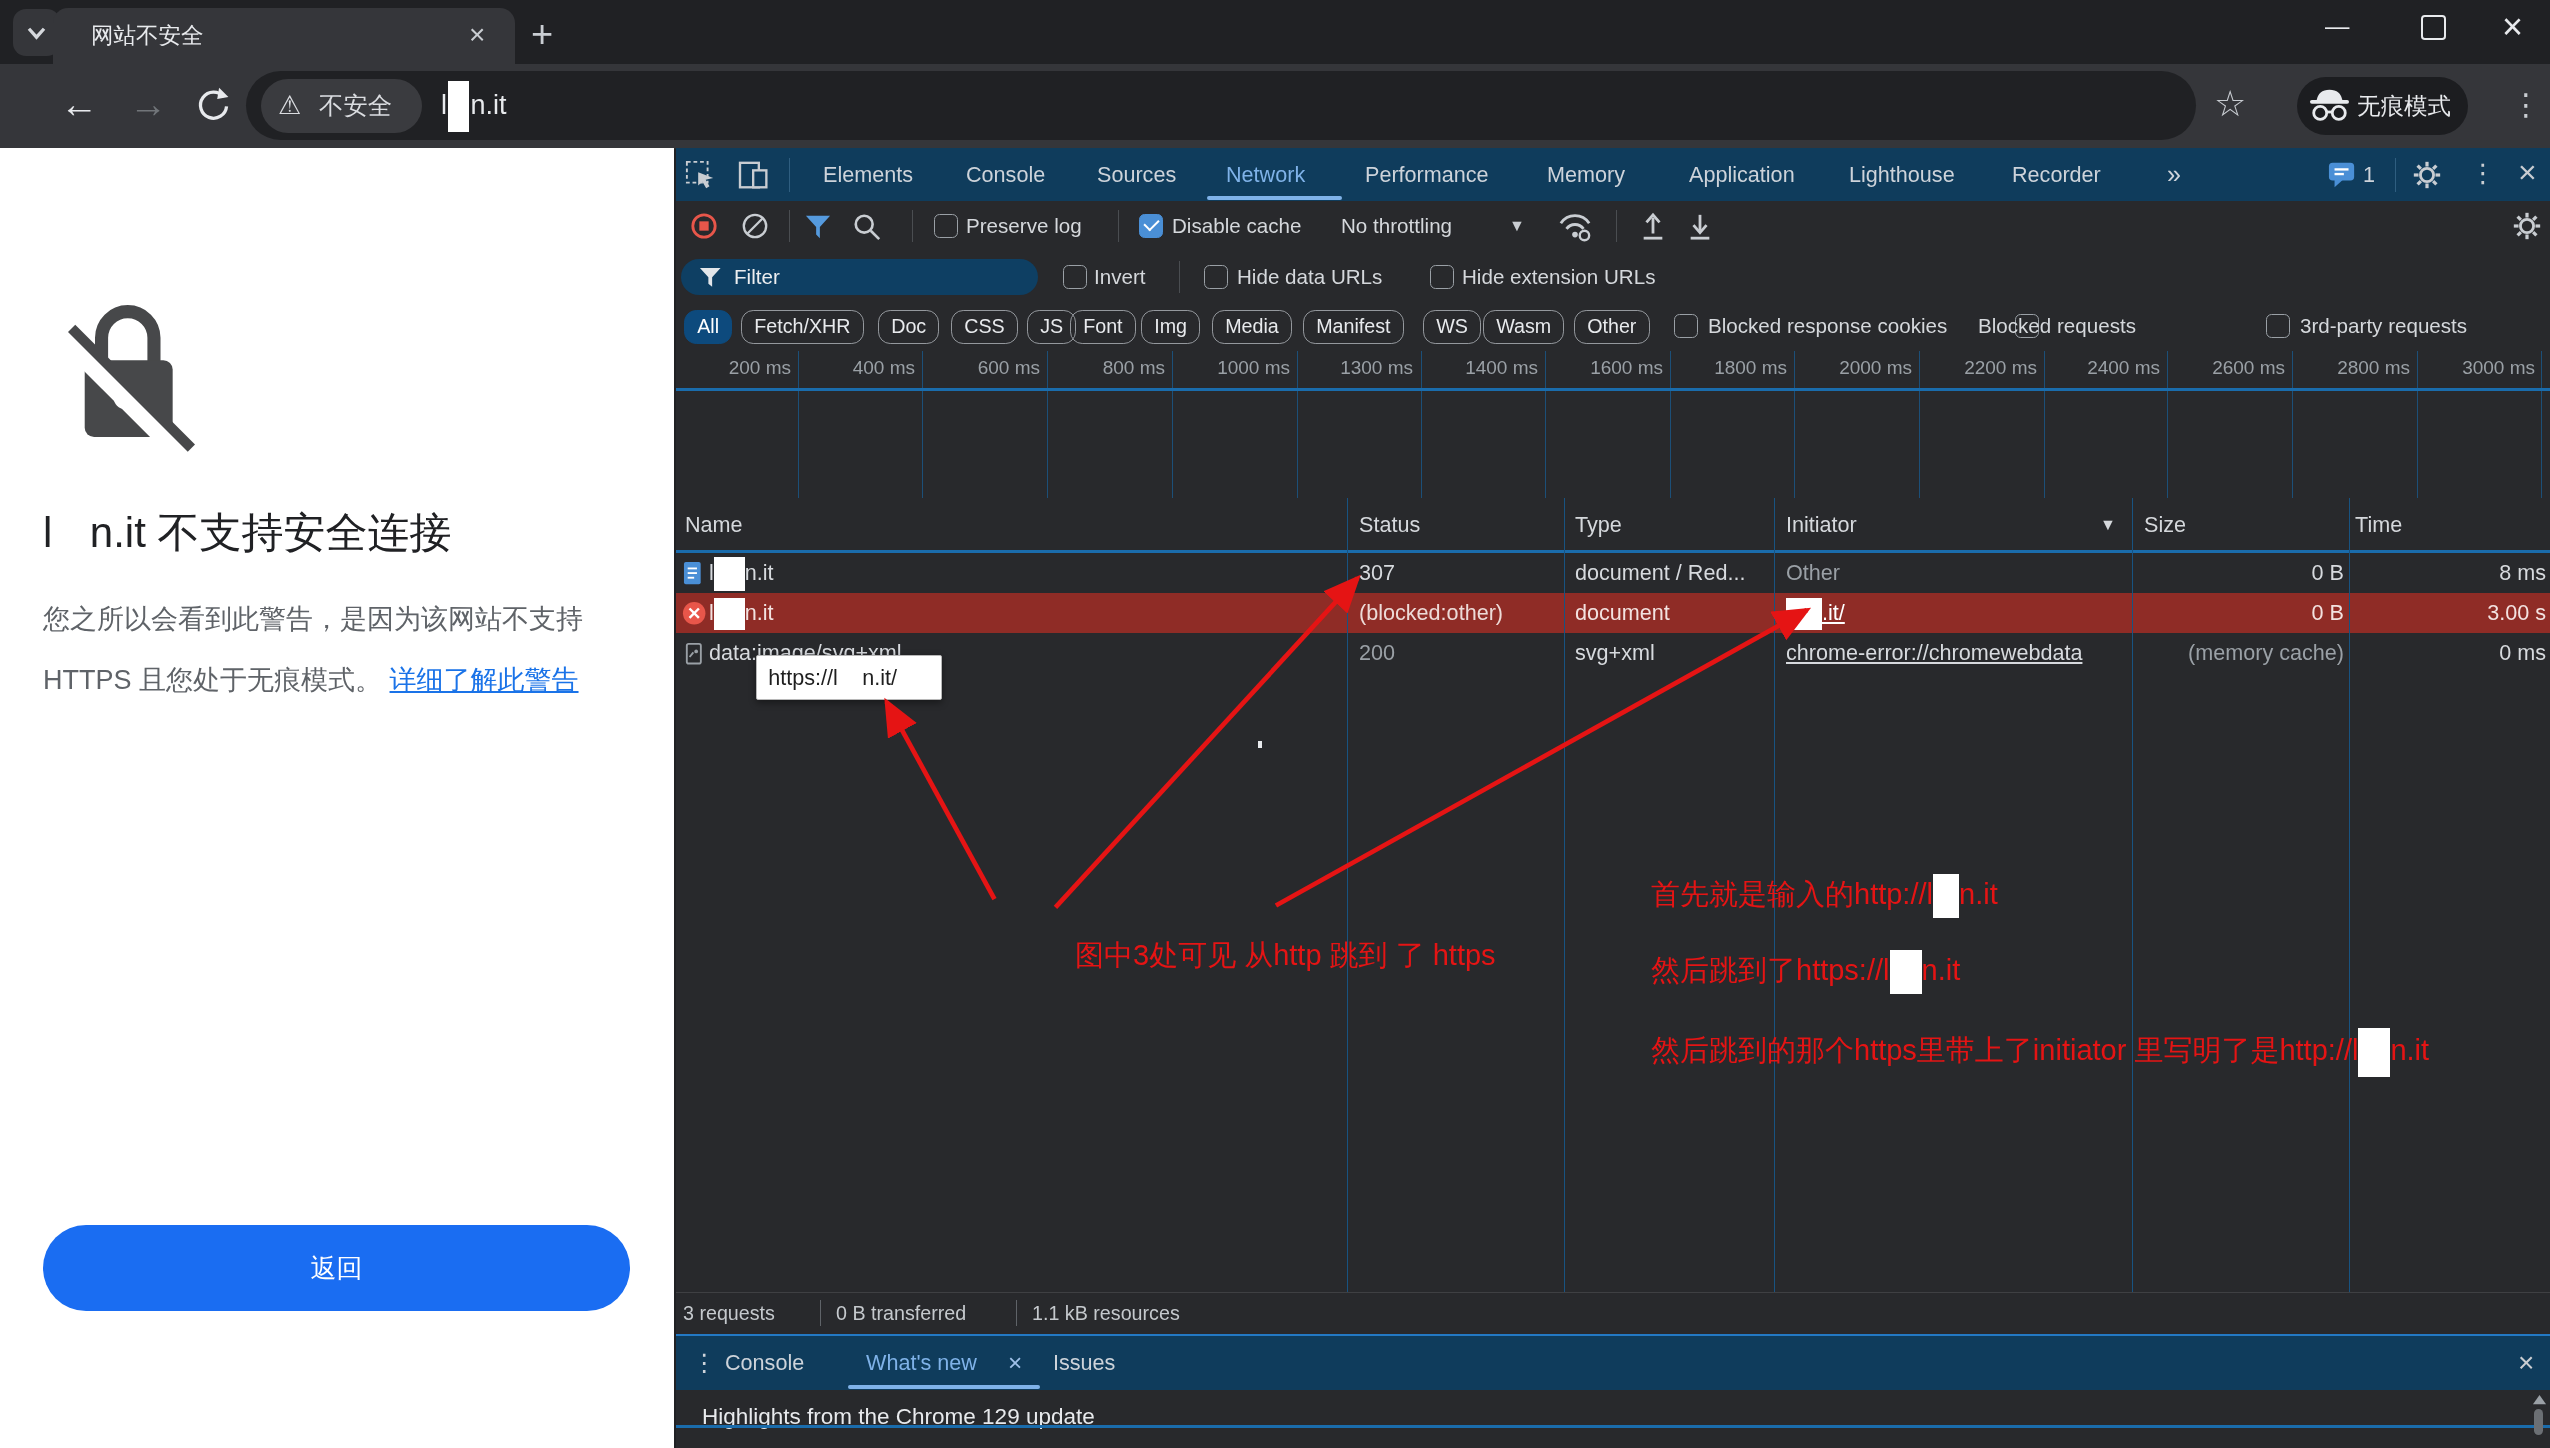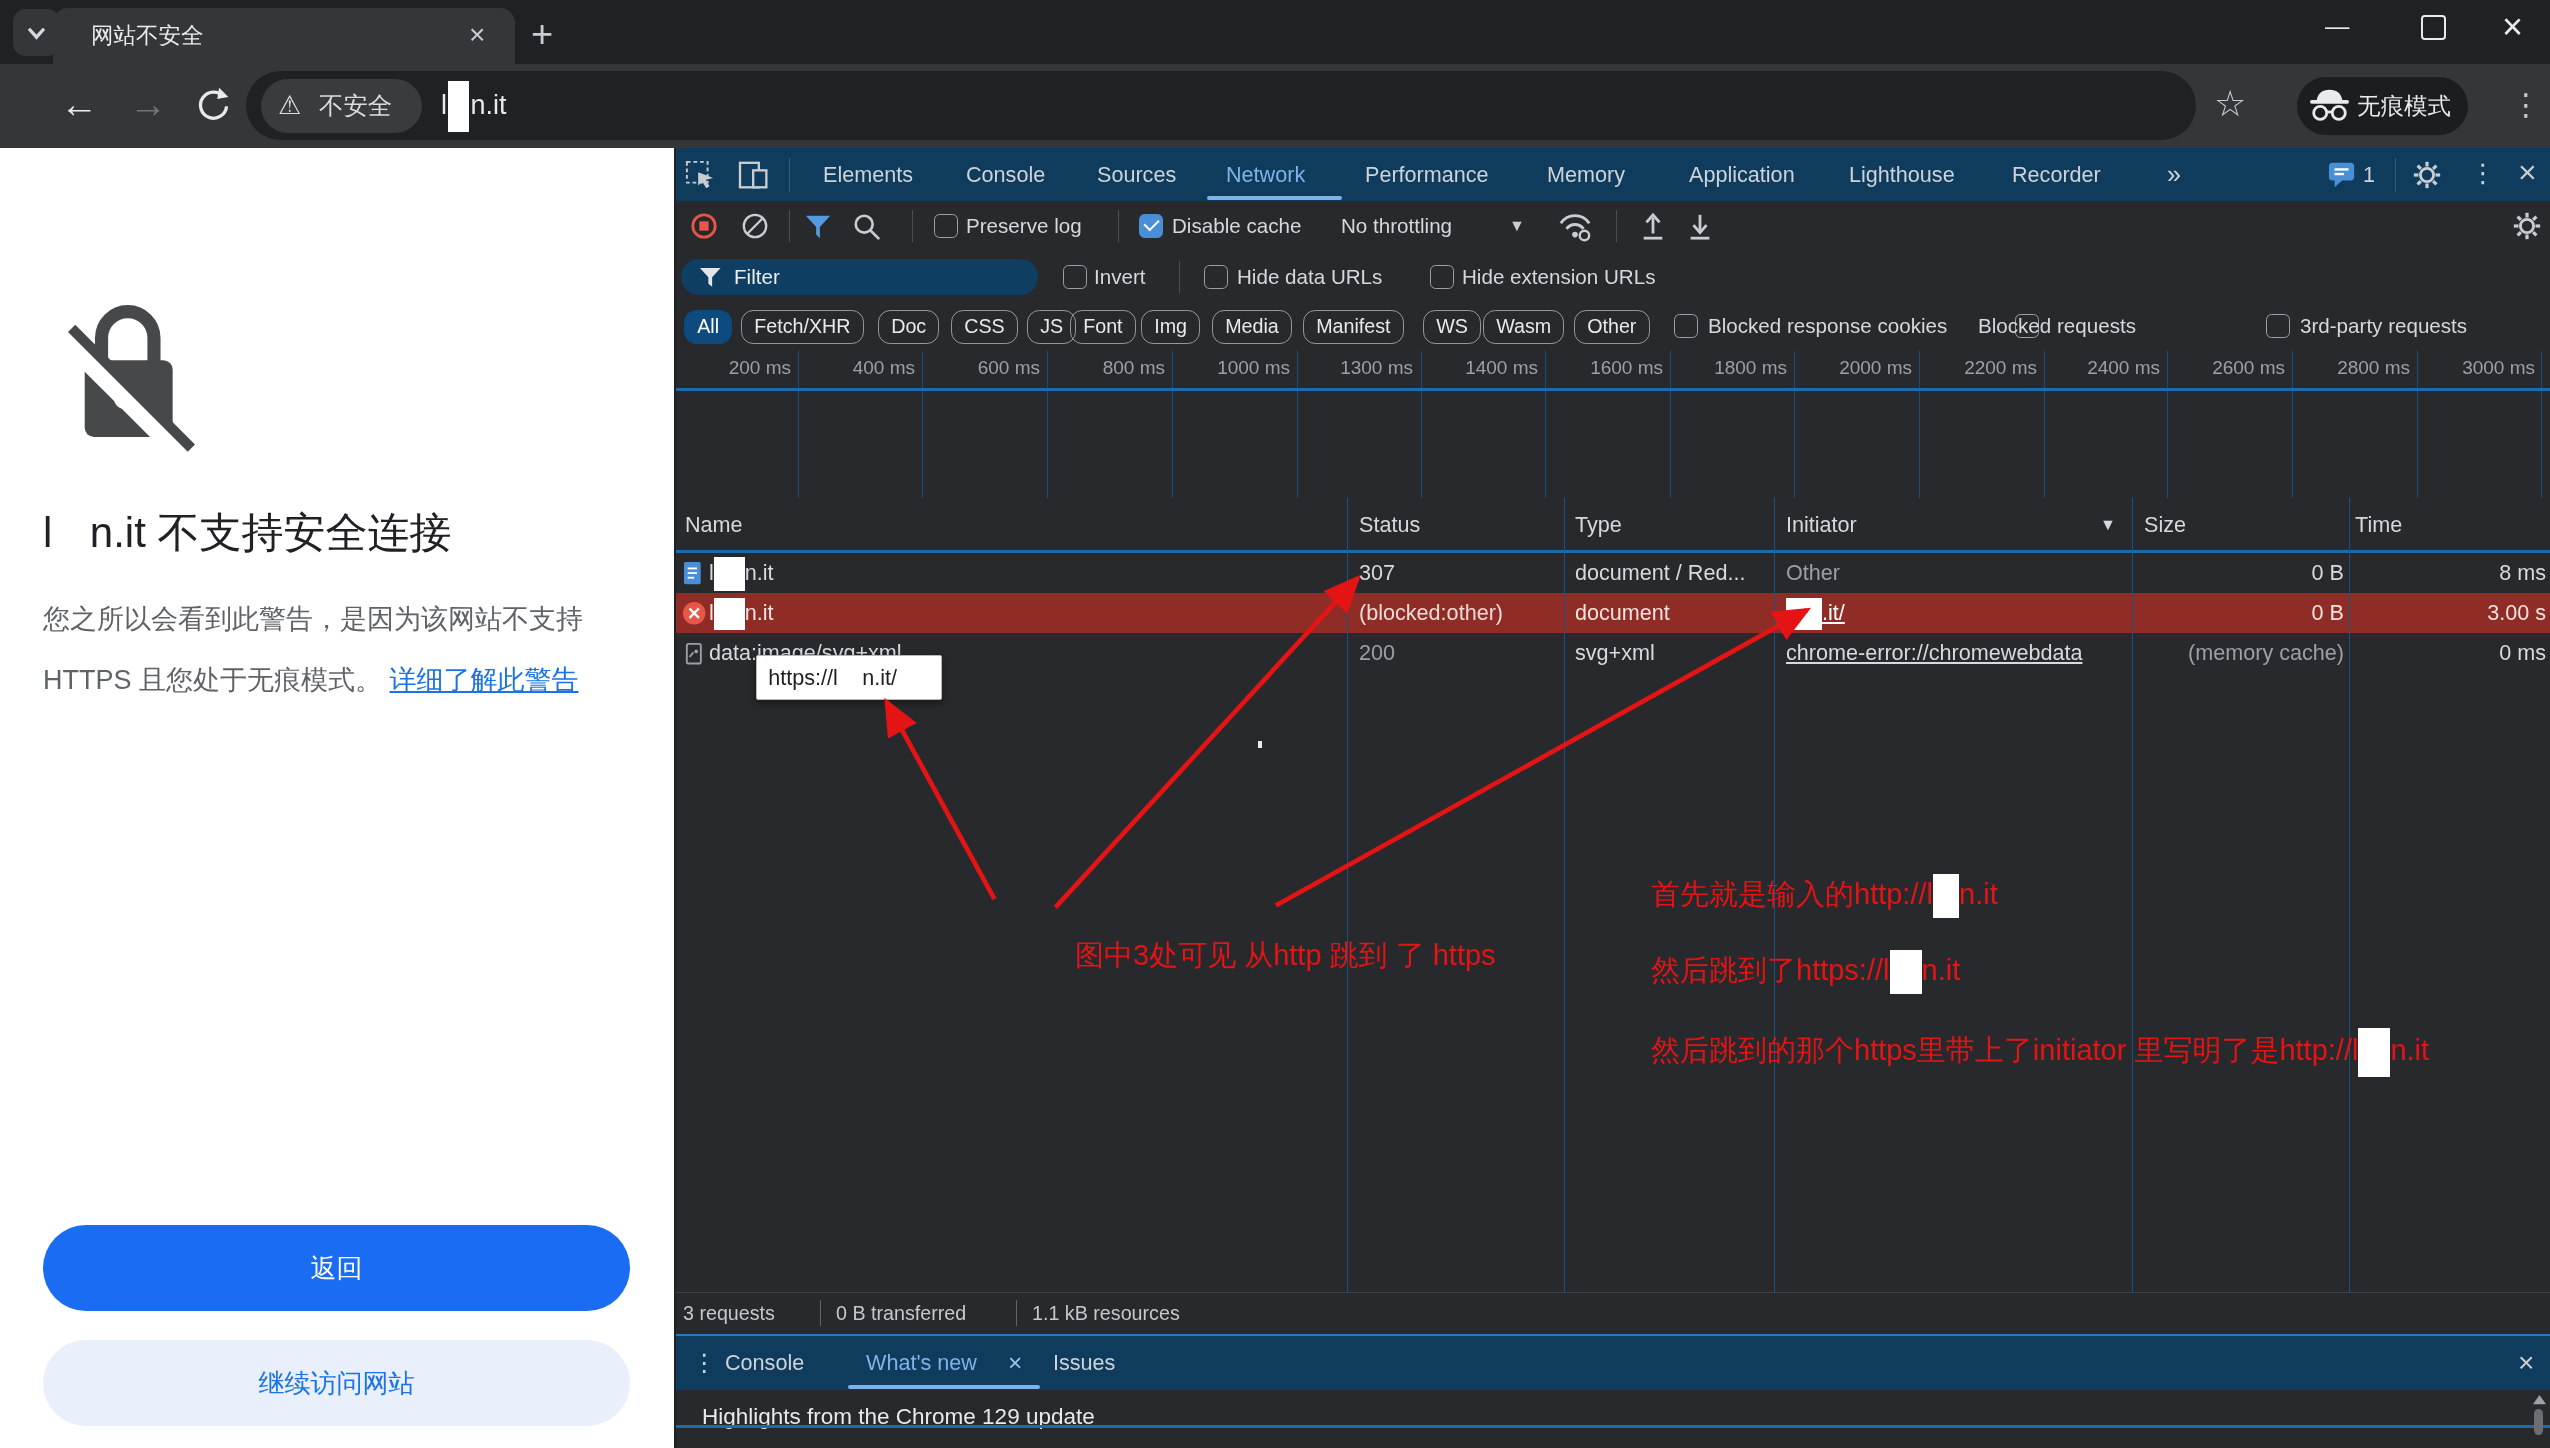--- a/index.html
+++ b/index.html
@@ -114,21 +114,20 @@
   </svg>
   <div class="txt" style="left:43px;top:505px;height:56px;line-height:56px;font-size:42px;color:#202124;">
     <span>l</span><span class="wbox" style="width:30px;height:53px;margin:0 5.6px 0 1.9px;"></span><span>n.it 不支持安全连接</span>
   </div>
   <div class="txt" style="left:43px;top:662px;font-size:27px;color:#5f6368;">
     <span>HTTPS 且您处于无痕模式。</span>
     <a style="color:#1a73e8;text-decoration:underline;">详细了解此警告</a>
   </div>
   <div class="txt" style="left:43px;top:601px;font-size:27px;color:#5f6368;">您之所以会看到此警告，是因为该网站不支持</div>
   <div class="abs btn-primary">返回</div>
-  <div class="abs btn-secondary">继续访问网站</div>
 
   <div class="abs dt"></div>
 
   <div class="abs dt-tabbar"></div>
   <svg class="abs" style="left:685px;top:160px;" width="32" height="32" viewBox="0 0 34 34">
     <rect x="2" y="2" width="22" height="22" fill="none" stroke="#c9cdd2" stroke-width="2" stroke-dasharray="4,3"></rect>
     <path d="M14,13 L30,19 L22,21 L26,28 L22.5,30 L18.5,23 L14,27 Z" fill="#c9cdd2"></path>
   </svg>
   <svg class="abs" style="left:737px;top:160px;" width="38" height="32" viewBox="0 0 40 34">
     <rect x="3" y="3" width="20" height="26" fill="none" stroke="#c9cdd2" stroke-width="2.5"></rect>

